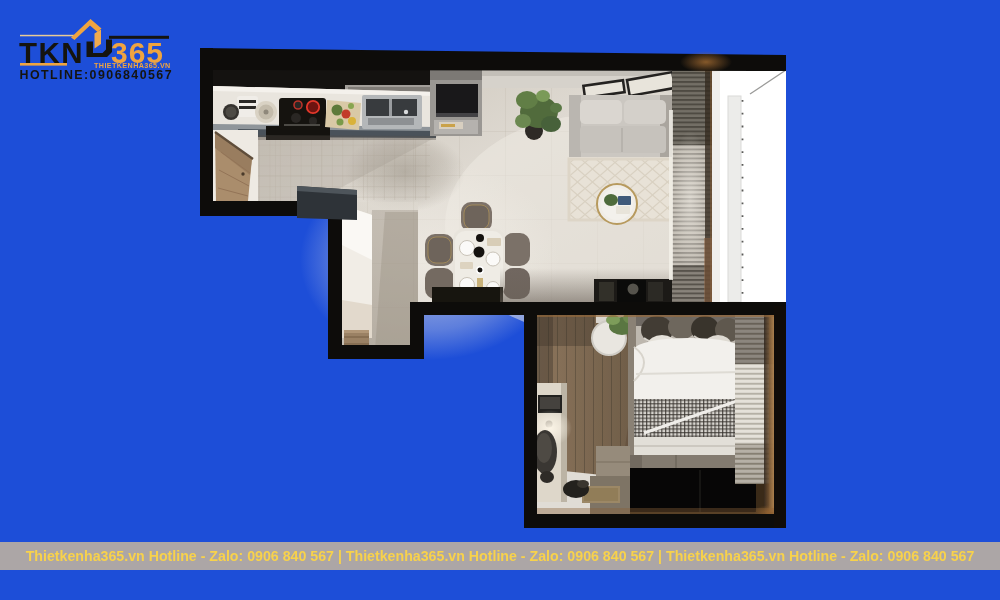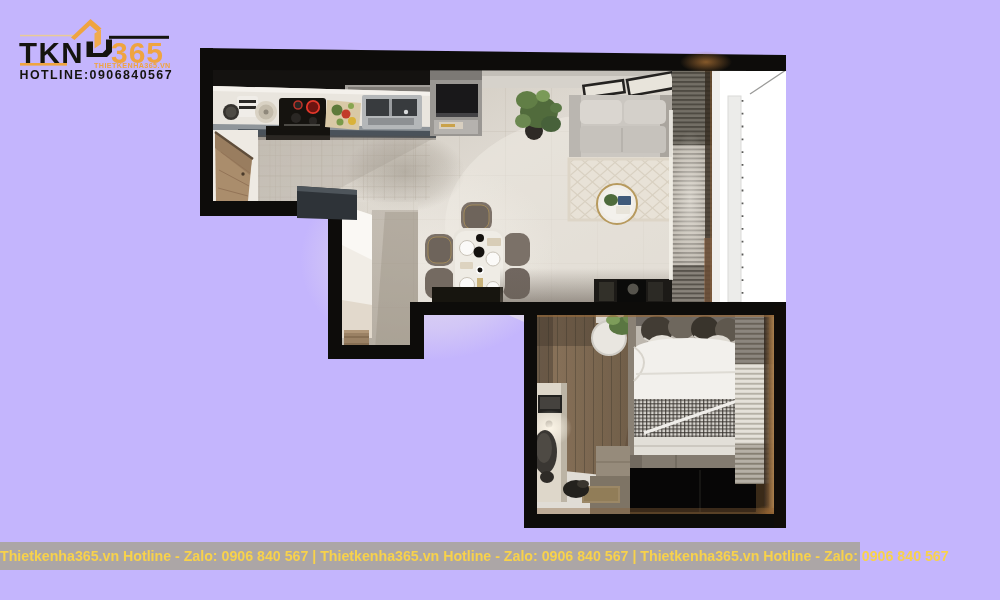--- a/index.html
+++ b/index.html
@@ -1,20 +1,20 @@
 <!DOCTYPE html>
 <html><head>
 <meta charset="utf-8">
 <style>
 html,body{margin:0;padding:0;background:#fff;width:1000px;height:600px;overflow:hidden;
 font-family:"Liberation Sans",sans-serif;}
-#page{position:relative;width:1000px;height:600px;background:#c4b5fd;}
+#page{position:relative;width:1000px;height:600px;background:#1d4ed8;}
 #plan{position:absolute;left:0;top:0;}
 #logo{position:absolute;left:0;top:0;}
-#footer{position:absolute;left:0;top:542px;width:860px;height:28px;background:#aca6a6;
+#footer{position:absolute;left:0;top:542px;width:1000px;height:28px;background:#aca6a6;
 color:#f8d24b;font-weight:bold;font-size:14.2px;line-height:28px;text-align:center;
 white-space:nowrap;letter-spacing:0;}
 </style>
 </head>
 <body>
 <div id="page">
 
 <svg id="plan" width="1000" height="600" viewBox="0 0 1000 600">
 <defs>
 <linearGradient id="fg" x1="0" y1="0" x2="1" y2="1">

